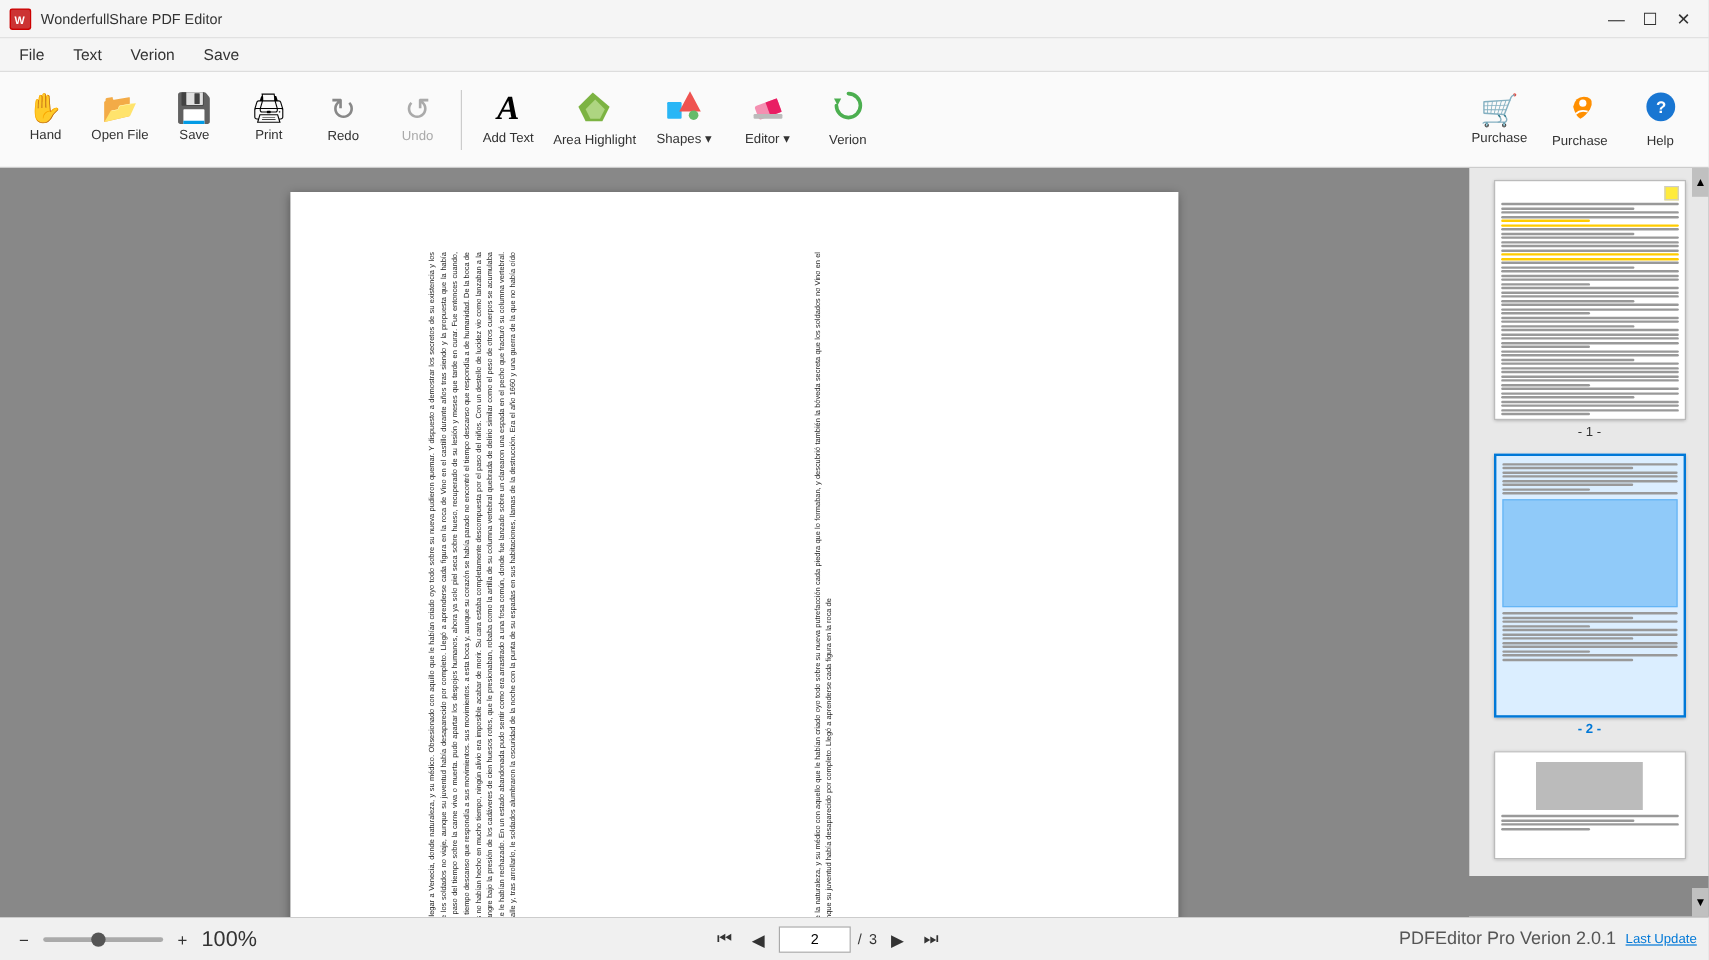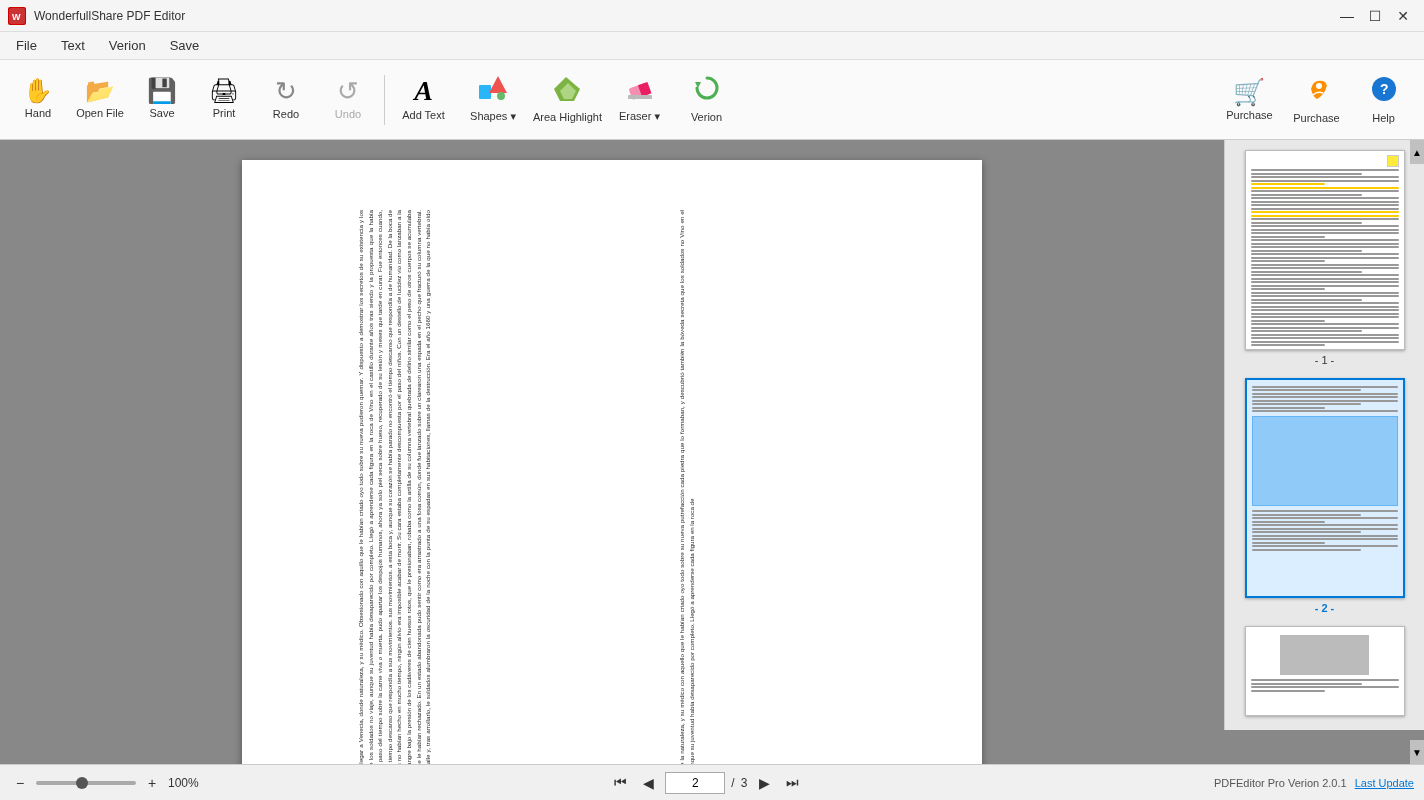--- a/index.html
+++ b/index.html
@@ -185,21 +185,21 @@
     #zoom-thumb {
       width: 12px;
       height: 12px;
       background: #555;
       border-radius: 50%;
       position: absolute;
       top: -4px;
       left: 40%;
       cursor: pointer;
     }
-    #zoom-level { font-size: 12px; color: #333; }
+    #zoom-level { font-size: 18px; color: #333; }
     #page-nav {
       display: flex;
       align-items: center;
       gap: 6px;
     }
     .nav-btn {
       width: 22px;
       height: 22px;
       display: flex;
       align-items: center;
@@ -211,21 +211,21 @@
       background: transparent;
     }
     #page-input {
       width: 60px;
       height: 22px;
       border: 1px solid #aaa;
       text-align: center;
       font-size: 12px;
       background: white;
     }
-    #version-info { font-size: 11px; color: #555; }
+    #version-info { font-size: 15px; color: #555; }
     #update-link { font-size: 11px; color: #0078d7; cursor: pointer; text-decoration: underline; }
 
     .thumb1-inner {
       padding: 4px 5px;
     }
     .t1l { height: 2px; background: #999; margin: 1.5px 0; border-radius: 1px; }
     .t1l.h { background: #ffcc00; }
     .t1l.short { width: 50%; }
     .t1l.med { width: 75%; }
     .t1l.full { width: 100%; }
@@ -290,50 +290,50 @@
   </button>
 
   <div class="toolbar-separator"></div>
 
   <button class="toolbar-btn" style="width:65px;">
     <span class="icon" style="font-size:28px; font-weight:bold; font-style:italic; font-family:serif;">A</span>
     <span class="label">Add Text</span>
   </button>
 
 
+  <button class="toolbar-btn" style="width:75px;">
+    <span class="icon" style="font-size:26px; color:#7cb342;">
+      <svg width="32" height="28" viewBox="0 0 32 28">
+        <polygon points="14,2 28,14 22,26 8,26 2,14" fill="#7cb342"></polygon>
+        <polygon points="16,8 24,16 20,24 12,24 8,16" fill="#aed581"></polygon>
+      </svg>
+    </span>
+    <span class="label">Area Highlight</span>
+  </button>
+
   <button class="toolbar-btn" style="width:70px;">
     <span class="icon">
       <svg width="30" height="26" viewBox="0 0 30 26">
         <rect x="1" y="10" width="12" height="14" fill="#29b6f6" rx="1"></rect>
         <polygon points="20,1 29,18 11,18" fill="#ef5350"></polygon>
         <circle cx="23" cy="21" r="4" fill="#66bb6a"></circle>
       </svg>
     </span>
     <span class="label">Shapes ▾</span>
   </button>
 
-  <button class="toolbar-btn" style="width:75px;">
-    <span class="icon" style="font-size:26px; color:#7cb342;">
-      <svg width="32" height="28" viewBox="0 0 32 28">
-        <polygon points="14,2 28,14 22,26 8,26 2,14" fill="#7cb342"></polygon>
-        <polygon points="16,8 24,16 20,24 12,24 8,16" fill="#aed581"></polygon>
-      </svg>
-    </span>
-    <span class="label">Area Highlight</span>
-  </button>
-
   <button class="toolbar-btn" style="width:65px;">
     <span class="icon">
       <svg width="28" height="26" viewBox="0 0 28 26">
         <rect x="4" y="10" width="20" height="12" rx="2" fill="#f48fb1" transform="rotate(-20 14 16)"></rect>
         <rect x="14" y="10" width="10" height="12" rx="0" fill="#e91e63" transform="rotate(-20 14 16)"></rect>
         <rect x="2" y="20" width="24" height="4" rx="1" fill="#bbb"></rect>
       </svg>
     </span>
-    <span class="label">Eraser ▾</span>
+    <span class="label">Editor ▾</span>
   </button>
 
 
   <button class="toolbar-btn" style="width:65px;">
     <span class="icon">
       <svg width="28" height="28" viewBox="0 0 28 28">
         <path d="M14 4 A10 10 0 1 1 4 14" fill="none" stroke="#4caf50" stroke-width="3" stroke-linecap="round"></path>
         <polygon points="2,8 8,8 5,14" fill="#4caf50"></polygon>
       </svg>
     </span>

